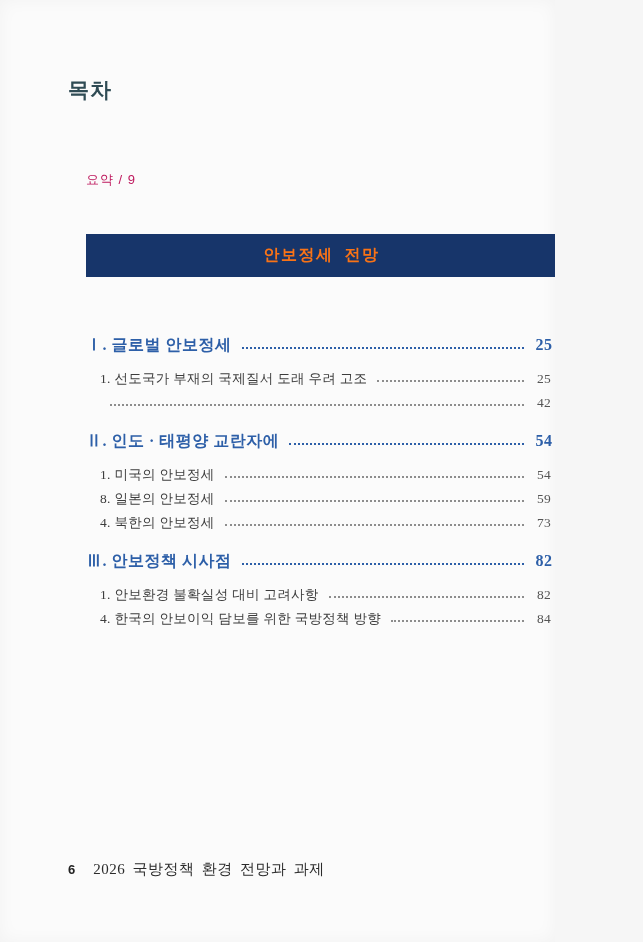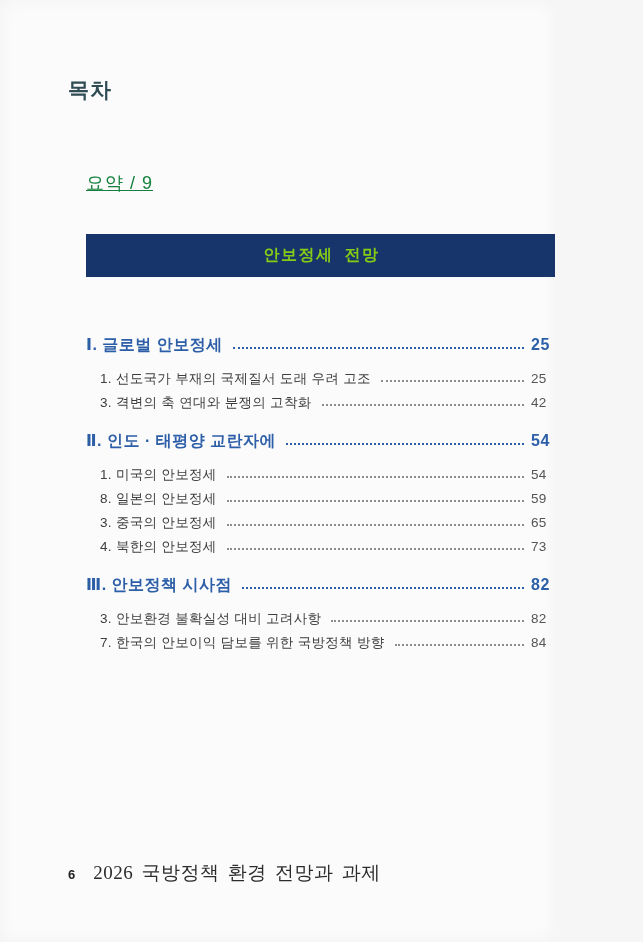--- a/index.html
+++ b/index.html
@@ -23,24 +23,23 @@
     font-size: 21px;
     font-weight: 700;
     color: #2f4b54;
     letter-spacing: 1px;
     margin: 0;
   }
   .summary-line {
     position: absolute;
     left: 86px;
     top: 171px;
-    font-size: 18px;
-    color: #15803d;
+    font-size: 13px;
+    color: #be185d;
     letter-spacing: 1px;
-    text-decoration: underline;
   }
   .banner {
     position: absolute;
     left: 86px;
     top: 234px;
     width: 471px;
     height: 43px;
     background: #17356a;
     display: flex;
     align-items: center;
@@ -51,39 +50,40 @@
     font-size: 16px;
     font-weight: 700;
     letter-spacing: 1.5px;
     word-spacing: 5px;
   }
   .toc {
     position: absolute;
     left: 86px;
     top: 336px;
     width: 471px;
+    font-family: Liberation Serif, serif;
     --accent: #2d5fa8;
   }
   .toc-section { margin-bottom: 22px; }
   .toc-row {
     display: flex;
     align-items: flex-end;
   }
   .toc-row .lbl { white-space: nowrap; }
   .toc-row .leader {
     flex: 1 1 auto;
     min-width: 16px;
     border-bottom: 2px dotted currentColor;
     margin: 0 7px 4px 10px;
     height: 0;
   }
   .toc-row .pg {
     white-space: nowrap;
     min-width: 26px;
-    text-align: left;
+    text-align: center;
   }
   .toc-head {
     color: var(--accent);
     font-size: 16px;
     font-weight: 700;
     line-height: 18px;
     letter-spacing: 0.5px;
     margin-bottom: 17px;
   }
   .toc-head .leader { color: var(--accent); margin-bottom: 5px; }
@@ -104,57 +104,56 @@
     display: flex;
     align-items: baseline;
   }
   .footer-page-number {
     font-size: 13px;
     font-weight: 700;
     color: #222222;
   }
   .footer-book-title {
     font-family: "Liberation Serif", "DejaVu Serif", serif;
-    font-size: 19px;
+    font-size: 15px;
     color: #2b2b2b;
     margin-left: 18px;
     word-spacing: 3px;
     letter-spacing: 0.5px;
   }
 </style>
 </head>
 <body>
 
 <div class="page">
 
   <h1 class="doc-title">목차</h1>
 
   <div class="summary-line">요약 / 9</div>
 
   <div class="banner" style="background: rgb(23, 53, 106);">
-    <span class="banner-label" style="color: #84cc16;">안보정세 전망</span>
+    <span class="banner-label" style="color: #f97316;">안보정세 전망</span>
   </div>
 
   <div class="toc" style="--accent: #2d5fa8;">
   <section class="toc-section">
     <div class="toc-row toc-head">
       <span class="lbl">Ⅰ. 글로벌 안보정세</span>
       <span class="leader"></span>
       <span class="pg">25</span>
     </div>
     <div class="toc-items">
   <div class="toc-row toc-item">
     <span class="lbl">1. 선도국가 부재의 국제질서 도래 우려 고조</span>
     <span class="leader"></span>
     <span class="pg">25</span>
   </div>
 
 
   <div class="toc-row toc-item">
-    <span class="lbl">3. 격변의 축 연대와 분쟁의 고착화</span>
     <span class="leader"></span>
     <span class="pg">42</span>
   </div>
 
 </div>
   </section>
 
   <section class="toc-section">
     <div class="toc-row toc-head">
       <span class="lbl">Ⅱ. 인도 · 태평양 교란자에</span>
@@ -167,49 +166,44 @@
     <span class="leader"></span>
     <span class="pg">54</span>
   </div>
 
   <div class="toc-row toc-item">
     <span class="lbl">8. 일본의 안보정세</span>
     <span class="leader"></span>
     <span class="pg">59</span>
   </div>
 
-  <div class="toc-row toc-item">
-    <span class="lbl">3. 중국의 안보정세</span>
-    <span class="leader"></span>
-    <span class="pg">65</span>
-  </div>
 
   <div class="toc-row toc-item">
     <span class="lbl">4. 북한의 안보정세</span>
     <span class="leader"></span>
     <span class="pg">73</span>
   </div>
 </div>
   </section>
 
   <section class="toc-section">
     <div class="toc-row toc-head">
       <span class="lbl">Ⅲ. 안보정책 시사점</span>
       <span class="leader"></span>
       <span class="pg">82</span>
     </div>
     <div class="toc-items">
   <div class="toc-row toc-item">
-    <span class="lbl">3. 안보환경 불확실성 대비 고려사항</span>
+    <span class="lbl">1. 안보환경 불확실성 대비 고려사항</span>
     <span class="leader"></span>
     <span class="pg">82</span>
   </div>
 
   <div class="toc-row toc-item">
-    <span class="lbl">7. 한국의 안보이익 담보를 위한 국방정책 방향</span>
+    <span class="lbl">4. 한국의 안보이익 담보를 위한 국방정책 방향</span>
     <span class="leader"></span>
     <span class="pg">84</span>
   </div>
 </div>
   </section>
 </div>
 
   <div class="footer">
     <span class="footer-page-number">6</span>
     <span class="footer-book-title">2026 국방정책 환경 전망과 과제</span>

